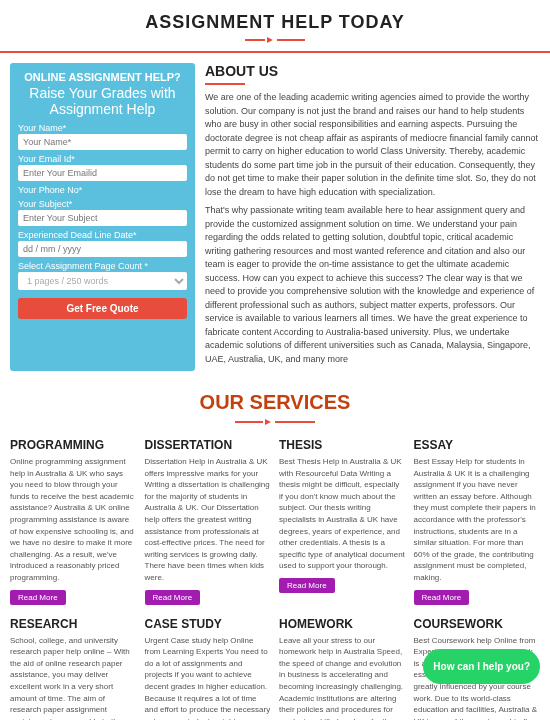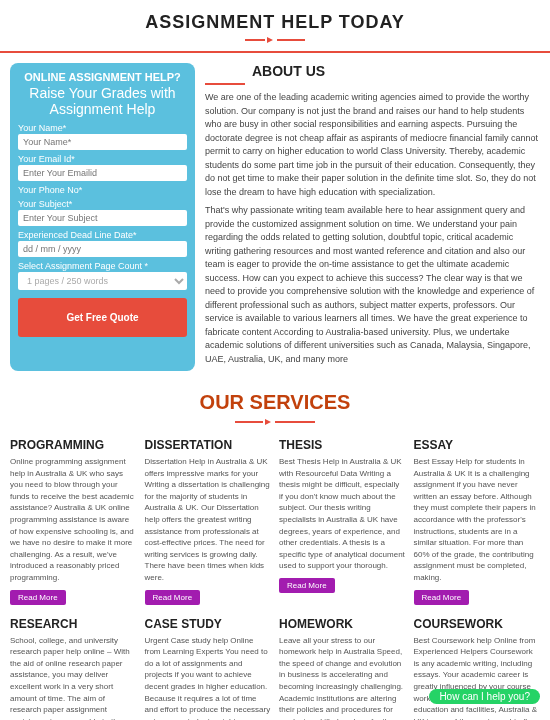--- a/index.html
+++ b/index.html
@@ -36,21 +36,21 @@
       padding: 10px 10px;
       gap: 10px;
     }
 
     
     .form-panel {
       width: 185px;
       flex-shrink: 0;
       background: #5bc0de;
       padding: 8px;
-      border-radius: 8px;
+      border-radius: 3px;
     }
     .form-panel h2 {
       color: #fff;
       font-size: 11px;
       font-weight: bold;
       text-align: center;
       margin-bottom: 2px;
     }
     .form-panel .subtitle {
       color: #fff;
@@ -71,66 +71,65 @@
       font-size: 9px;
       border: none;
       border-radius: 2px;
       background: #fff;
       color: #aaa;
     }
     .form-panel .btn-free {
       display: block;
       width: 100%;
       margin-top: 8px;
-      padding: 14px;
+      padding: 5px;
       background: #e74c3c;
       color: #fff;
       font-size: 10px;
       font-weight: bold;
       text-align: center;
       border: none;
       border-radius: 3px;
       cursor: pointer;
     }
 
     
     .about-panel {
       flex: 1;
     }
     .about-panel h2 {
       font-size: 14px;
       font-weight: bold;
       color: #222;
       margin-bottom: 4px;
-      margin-left: 47px;
     }
     .about-panel .about-underline {
       width: 40px;
       height: 2px;
       background: #e74c3c;
       margin-bottom: 6px;
     }
     .about-panel p {
       font-size: 9px;
       color: #444;
       line-height: 1.5;
       margin-bottom: 5px;
     }
 
     
     .chat-bubble {
       position: fixed;
-      bottom: 16px;
+      bottom: 36px;
       right: 10px;
       background: #25d366;
       color: #fff;
-      padding: 2px 10px;
+      padding: 12px 10px;
       border-radius: 20px;
       font-size: 10px;
-      font-weight: normal;
+      font-weight: bold;
       cursor: pointer;
       z-index: 100;
     }
 
     
     .services-section {
       padding: 10px 10px 5px;
     }
     .services-title {
       text-align: center;

